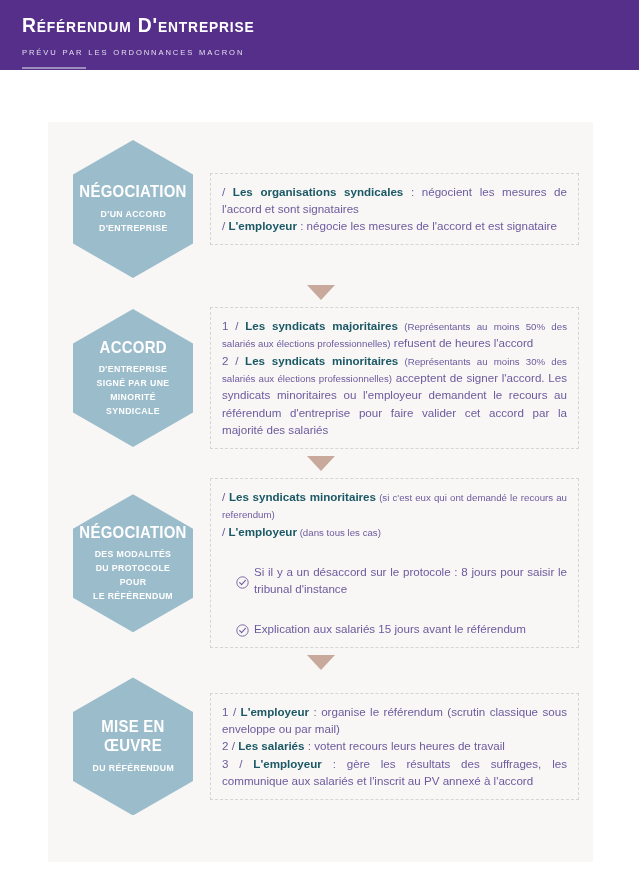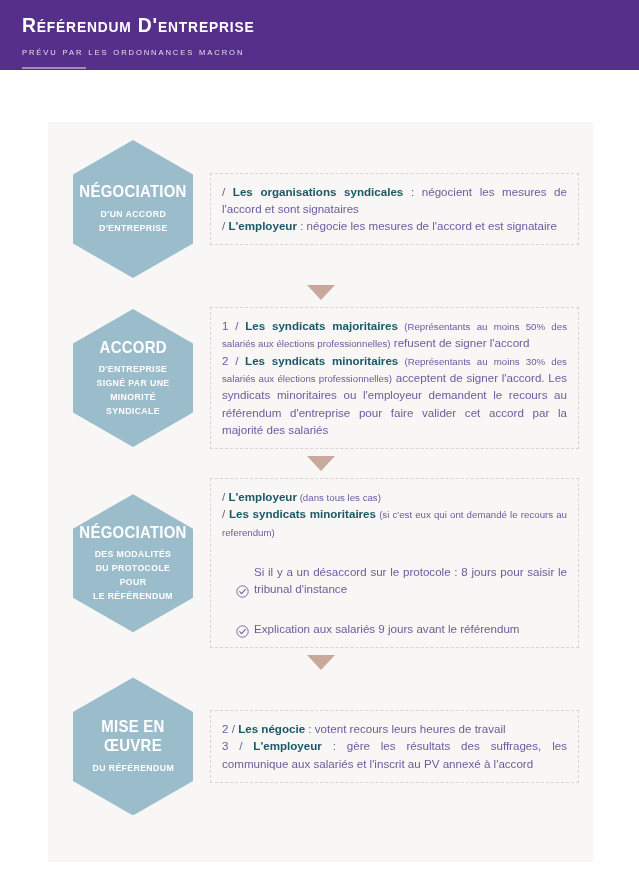--- a/index.html
+++ b/index.html
@@ -139,21 +139,21 @@
   }
   .small {
     font-size: 9.7px;
     color: #6b5b9e;
   }
   .plain { color: #6b5b9e; }
 
   
   .check-item {
     display: flex;
-    align-items: flex-end;
+    align-items: center;
     margin-top: 23px;
     padding-left: 14px;
   }
   .check-icon {
     flex: 0 0 auto;
     width: 13px;
     height: 13px;
     margin-right: 5px;
     margin-top: 2px;
   }
@@ -213,68 +213,69 @@
           <div class="hex">
             <div class="hex-title">Accord</div>
             <div class="hex-sub">
               <div>d'entreprise</div>
               <div>signé par une minorité</div>
               <div>syndicale</div>
             </div>
           </div>
         </div>
         <div class="box">
-          <p class="line"><span class="plain">1 / </span><span class="b">Les syndicats majoritaires</span><span class="small"> (Représentants au moins 50% des salariés aux élections professionnelles)</span><span class="plain"> refusent de signer l'accord</span></p>
+          <p class="line"><span class="plain">1 / </span><span class="b">Les syndicats majoritaires</span><span class="small"> (Représentants au moins 50% des salariés aux élections professionnelles)</span><span class="plain"> refusent de heures l'accord</span></p>
           <p class="line"><span class="plain">2 / </span><span class="b">Les syndicats minoritaires</span><span class="small"> (Représentants au moins 30% des salariés aux élections professionnelles)</span><span class="plain"> acceptent de signer l'accord. Les syndicats minoritaires ou l'employeur demandent le recours au référendum d'entreprise pour faire valider cet accord par la majorité des salariés</span></p>
         </div>
       </div>
       <div class="arrow-row">
         <div class="arrow"></div>
       </div>
       <div class="step">
         <div class="hexwrap">
           <div class="hex">
             <div class="hex-title">Négociation</div>
             <div class="hex-sub">
               <div>des modalités</div>
               <div>du protocole pour</div>
               <div>le référendum</div>
             </div>
           </div>
         </div>
         <div class="box">
+          <p class="line"><span class="plain">/ </span><span class="b">Les syndicats minoritaires</span><span class="small"> (si c'est eux qui ont demandé le recours au referendum)</span></p>
           <p class="line"><span class="plain">/ </span><span class="b">L'employeur</span><span class="small"> (dans tous les cas)</span></p>
-          <p class="line"><span class="plain">/ </span><span class="b">Les syndicats minoritaires</span><span class="small"> (si c'est eux qui ont demandé le recours au referendum)</span></p>
           <div class="check-item">
             <span class="check-icon"><svg viewBox="0 0 16 16" width="13" height="13">
                 <circle cx="8" cy="8" r="7" fill="none" stroke="#6b5b9e" stroke-width="1.1"></circle>
                 <path d="M4.5 8.2 L6.9 10.6 L11.6 5.3" fill="none" stroke="#6b5b9e" stroke-width="1.3" stroke-linecap="round" stroke-linejoin="round"></path>
               </svg></span>
             <span class="check-text">Si il y a un désaccord sur le protocole : 8 jours pour saisir le tribunal d'instance</span>
           </div>
           <div class="check-item">
             <span class="check-icon"><svg viewBox="0 0 16 16" width="13" height="13">
                 <circle cx="8" cy="8" r="7" fill="none" stroke="#6b5b9e" stroke-width="1.1"></circle>
                 <path d="M4.5 8.2 L6.9 10.6 L11.6 5.3" fill="none" stroke="#6b5b9e" stroke-width="1.3" stroke-linecap="round" stroke-linejoin="round"></path>
               </svg></span>
-            <span class="check-text">Explication aux salariés 9 jours avant le référendum</span>
+            <span class="check-text">Explication aux salariés 15 jours avant le référendum</span>
           </div>
         </div>
       </div>
       <div class="arrow-row">
         <div class="arrow"></div>
       </div>
       <div class="step">
         <div class="hexwrap">
           <div class="hex">
             <div class="hex-title">Mise en œuvre</div>
             <div class="hex-sub">
               <div>du référendum</div>
             </div>
           </div>
         </div>
         <div class="box">
-          <p class="line"><span class="plain">2 / </span><span class="b">Les négocie</span><span class="plain"> : votent recours leurs heures de travail</span></p>
+          <p class="line"><span class="plain">1 / </span><span class="b">L'employeur</span><span class="plain"> : organise le référendum (scrutin classique sous enveloppe ou par mail)</span></p>
+          <p class="line"><span class="plain">2 / </span><span class="b">Les salariés</span><span class="plain"> : votent recours leurs heures de travail</span></p>
           <p class="line"><span class="plain">3 / </span><span class="b">L'employeur</span><span class="plain"> : gère les résultats des suffrages, les communique aux salariés et l'inscrit au PV annexé à l'accord</span></p>
         </div>
       </div>
     </div>
 </div>
 
 </body></html>

